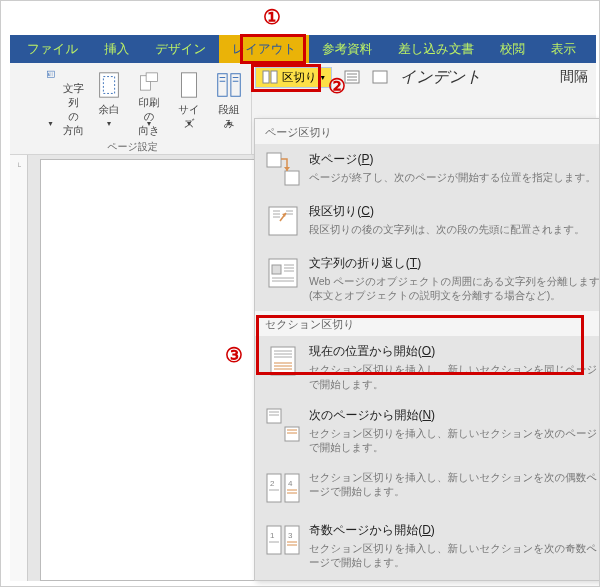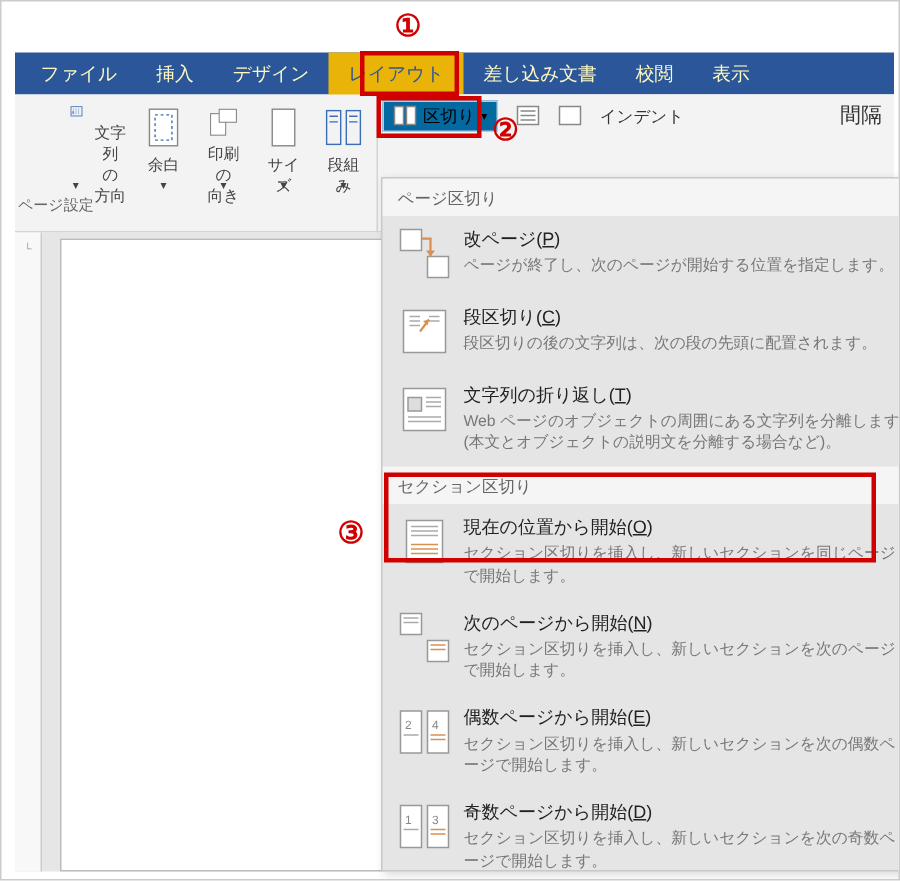--- a/index.html
+++ b/index.html
@@ -32,21 +32,21 @@
       top: 34px;
       left: 9px;
       right: 3px;
       height: 28px;
       background: #2b579a;
       display: flex;
       align-items: center;
       padding-left: 4px;
     }
     .tab {
-      color: #fef9c3;
+      color: #bef264;
       padding: 6px 13px;
       font-size: 12.5px;
       cursor: pointer;
     }
     .tab.active {
       background: #eab308;
       color: #2b579a;
     }
     
     .ribbon-toolbar {
@@ -75,25 +75,25 @@
       height: 30px;
       margin-bottom: 3px;
     }
     .rib-btn .drop {
       font-size: 8px;
       position: absolute;
       bottom: 10px;
     }
     .group-label {
       position: absolute;
-      bottom: 10px;
+      bottom: 0;
       font-size: 10px;
       color: #666;
       width: 100%;
-      text-align: left;
+      text-align: center;
     }
     .group {
       position: relative;
       display: flex;
       border-right: 1px solid #d4d4d4;
       padding: 3px 2px 16px;
     }
     
     .upper-right-strip {
       position: absolute;
@@ -103,28 +103,28 @@
       height: 28px;
       background: #f3f3f3;
       display: flex;
       align-items: center;
       gap: 12px;
       padding-left: 4px;
       z-index: 50;
     }
     .breaks-btn {
       border: 1px solid #b5c9e7;
-      background: #0369a1;
+      background: #fde047;
       padding: 2px 6px;
       font-size: 11.5px;
       display: flex;
       align-items: center;
       gap: 4px;
     }
-    .indent-label { font-size: 11px; color: #333; }
+    .indent-label { font-size: 16px; color: #333; font-style: italic; }
     .spacing-label { font-size: 14px; color: #333; margin-left: auto; margin-right: 8px; }
     .tiny-icon { width: 16px; height: 14px; }
     
     .doc-area {
       position: absolute;
       top: 154px;
       left: 9px;
       width: 245px;
       bottom: 5px;
       background: #e6e6e6;
@@ -206,20 +206,21 @@
 
 <div class="annotation-box" style="top:33px; left:239px; width:66px; height:30px;"></div>
 <div class="annotation-box" style="top:63px; left:250px; width:70px; height:28px;"></div>
 <div class="annotation-box" style="top:314px; left:255px; width:328px; height:60px;"></div>
 
 <div class="ribbon-tabs">
   <div class="tab">ファイル</div>
   <div class="tab">挿入</div>
   <div class="tab">デザイン</div>
   <div class="tab active">レイアウト</div>
+  <div class="tab">参考資料</div>
   <div class="tab">差し込み文書</div>
   <div class="tab">校閲</div>
   <div class="tab">表示</div>
 </div>
 
 <div class="ribbon-toolbar">
   <div class="group" style="width:242px;">
     <div class="rib-btn">
       <svg class="rib-icon" viewBox="0 0 32 32">
           <rect x="3" y="4" width="26" height="22" fill="none" stroke="#3a6fb7" stroke-width="2"></rect>
@@ -387,21 +388,20 @@
     <svg class="dd-icon" viewBox="0 0 36 36">
         <rect x="2" y="4" width="14" height="28" fill="#fff" stroke="#999"></rect>
         <text x="5" y="16" font-size="8" fill="#888">2</text>
         <line x1="4" y1="20" x2="14" y2="20" stroke="#aaa"></line>
         <rect x="20" y="4" width="14" height="28" fill="#fff" stroke="#999"></rect>
         <text x="23" y="16" font-size="8" fill="#888">4</text>
         <line x1="22" y1="20" x2="32" y2="20" stroke="#d89050"></line>
         <line x1="22" y1="23" x2="32" y2="23" stroke="#d89050"></line>
       </svg>
     <div class="dd-text">
-      <div class="dd-title">偶数ページから開始(<u>E</u>)</div>
       <div class="dd-desc">セクション区切りを挿入し、新しいセクションを次の偶数ページで開始します。</div>
     </div>
   </div>
 
   <div class="dd-item">
     <svg class="dd-icon" viewBox="0 0 36 36">
         <rect x="2" y="4" width="14" height="28" fill="#fff" stroke="#999"></rect>
         <text x="5" y="16" font-size="8" fill="#888">1</text>
         <line x1="4" y1="20" x2="14" y2="20" stroke="#aaa"></line>
         <rect x="20" y="4" width="14" height="28" fill="#fff" stroke="#999"></rect>

